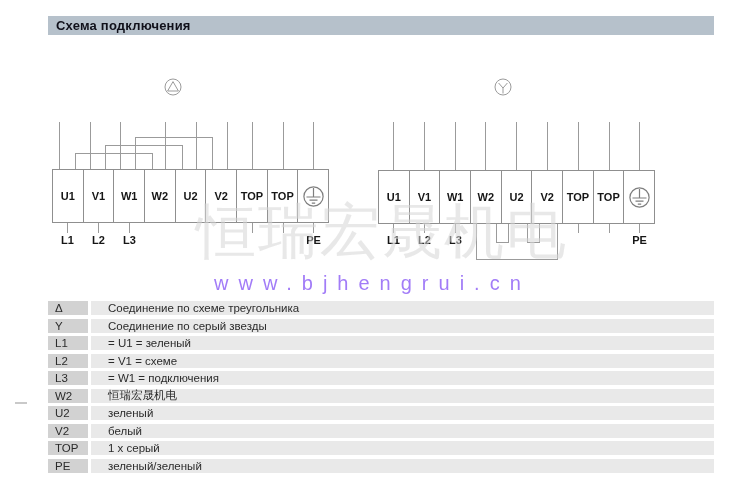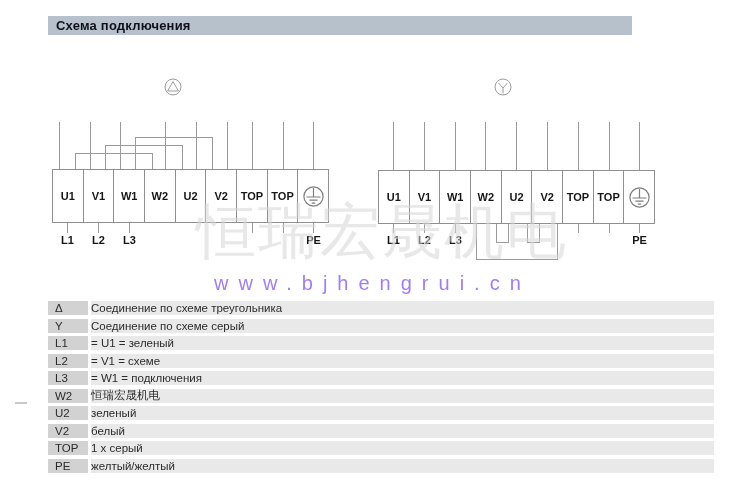--- a/index.html
+++ b/index.html
@@ -1,19 +1,19 @@
 <!DOCTYPE html>
 <html><head>
 <meta charset="utf-8">
 <style>
   html,body{margin:0;padding:0;background:#fff;}
   .page{position:relative;width:750px;height:483px;background:#fff;overflow:hidden;
         font-family:"Liberation Sans",sans-serif;}
   
-  .header-bar{position:absolute;left:48px;top:16px;width:584px;height:19px;
+  .header-bar{position:absolute;left:48px;top:16px;width:666px;height:19px;
               background:#b6c1cb;display:flex;align-items:center;}
   .header-bar span{font-size:13px;font-weight:bold;color:#10101a;padding-left:8px;letter-spacing:.2px;}
   
   .wires{position:absolute;left:0;top:0;z-index:1;}
   .tblock{position:absolute;height:54px;box-sizing:border-box;border:1px solid #8f8f8f;
           display:flex;background:#fff;z-index:2;}
   .tcell{flex:1;display:flex;align-items:center;justify-content:center;
          border-right:1px solid #8f8f8f;box-sizing:border-box;}
   .tcell:last-child{border-right:none;}
   .tcell span{font-size:11px;font-weight:bold;color:#161616;}
@@ -24,21 +24,21 @@
   .wm1{left:196px;top:192px;font-size:60px;letter-spacing:2px;color:#d7d7d7;opacity:.55;
        font-family:"DejaVu Sans",sans-serif;}
   .wm2{left:214px;top:272px;font-size:20px;letter-spacing:10px;color:#8b5cf6;opacity:.8;}
   .margin-dash{position:absolute;left:15px;top:402px;width:12px;height:2px;background:#c9c9c9;z-index:2;}
   
   .legend{position:absolute;left:48px;top:301px;width:666px;display:flex;
           flex-direction:column;gap:3.5px;z-index:2;}
   .trow{display:flex;gap:3px;height:14px;}
   .tkey{width:40px;background:#d2d2d2;display:flex;align-items:center;padding-left:7px;
         box-sizing:border-box;font-size:11.5px;color:#2b2b2b;}
-  .tval{flex:1;background:#e9e9e9;display:flex;align-items:center;padding-left:0;
+  .tval{flex:1;background:#e9e9e9;display:flex;align-items:center;padding-left:17px;
         box-sizing:border-box;font-size:11.5px;color:#2b2b2b;}
 </style>
 </head>
 <body>
 
 <div class="page">
 
   <div class="header-bar">
     <span>Схема подключения</span>
   </div>
@@ -156,21 +156,21 @@
   <div class="watermark wm2">www.bjhengrui.cn</div>
   <div class="margin-dash"></div>
 
   <div class="legend">
     <div class="trow">
       <div class="tkey">Δ</div>
       <div class="tval">Соединение по схеме треугольника</div>
     </div>
     <div class="trow">
       <div class="tkey">Y</div>
-      <div class="tval">Соединение по схеме серый</div>
+      <div class="tval">Соединение по серый звезды</div>
     </div>
     <div class="trow">
       <div class="tkey">L1</div>
       <div class="tval">= U1 = зеленый</div>
     </div>
     <div class="trow">
       <div class="tkey">L2</div>
       <div class="tval">= V1 = схеме</div>
     </div>
     <div class="trow">
@@ -188,17 +188,17 @@
     <div class="trow">
       <div class="tkey">V2</div>
       <div class="tval">белый</div>
     </div>
     <div class="trow">
       <div class="tkey">TOP</div>
       <div class="tval">1 x серый</div>
     </div>
     <div class="trow">
       <div class="tkey">PE</div>
-      <div class="tval">желтый/желтый</div>
+      <div class="tval">зеленый/зеленый</div>
     </div>
   </div>
 
 </div>
 
 </body></html>

